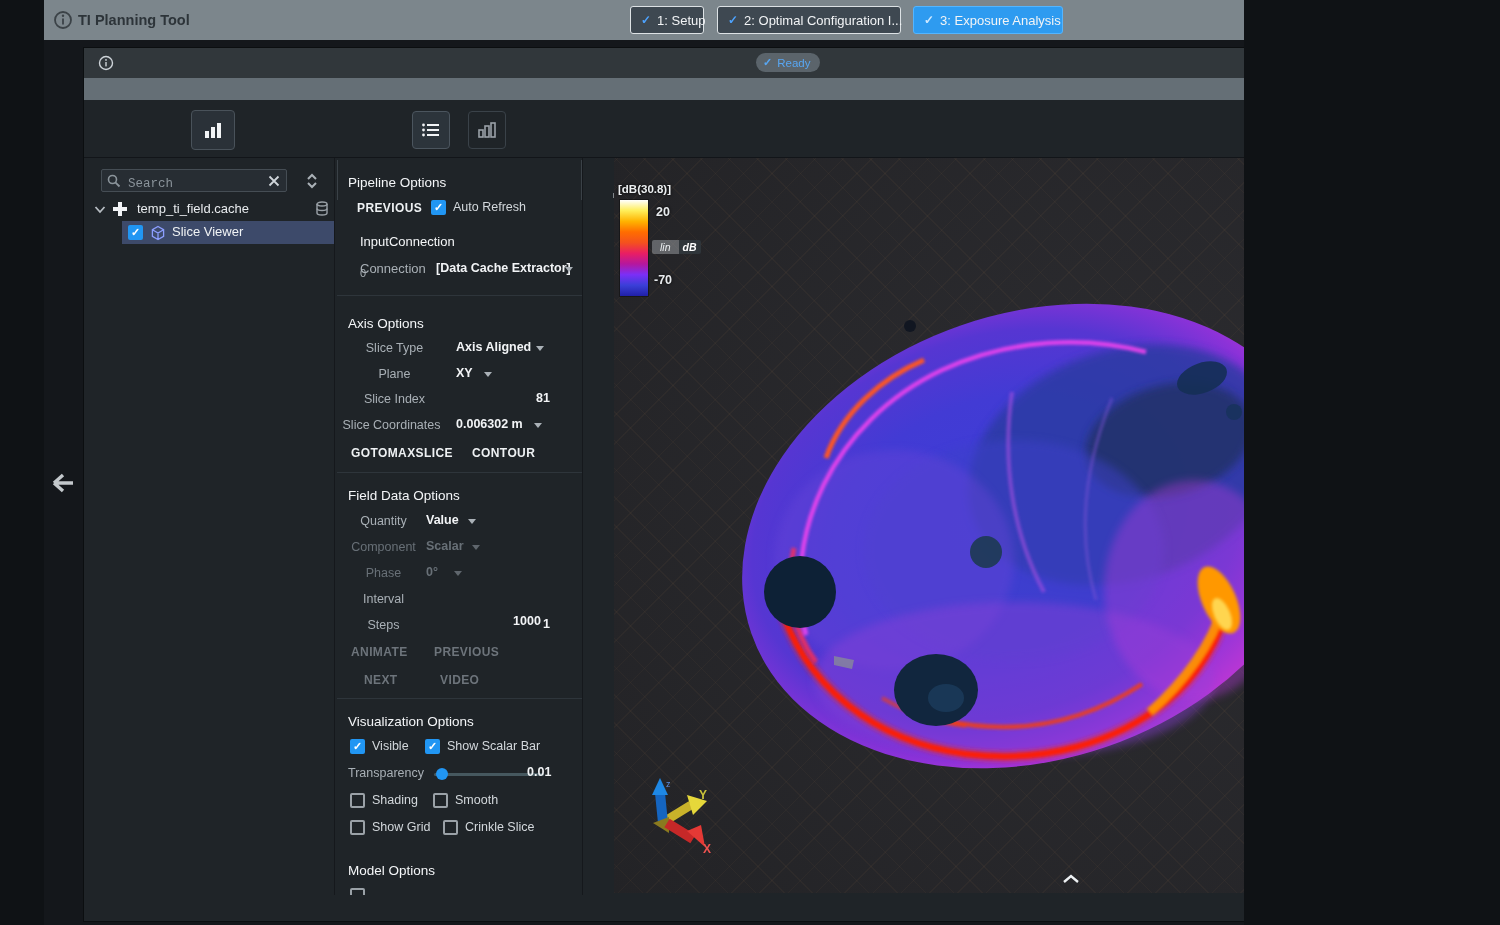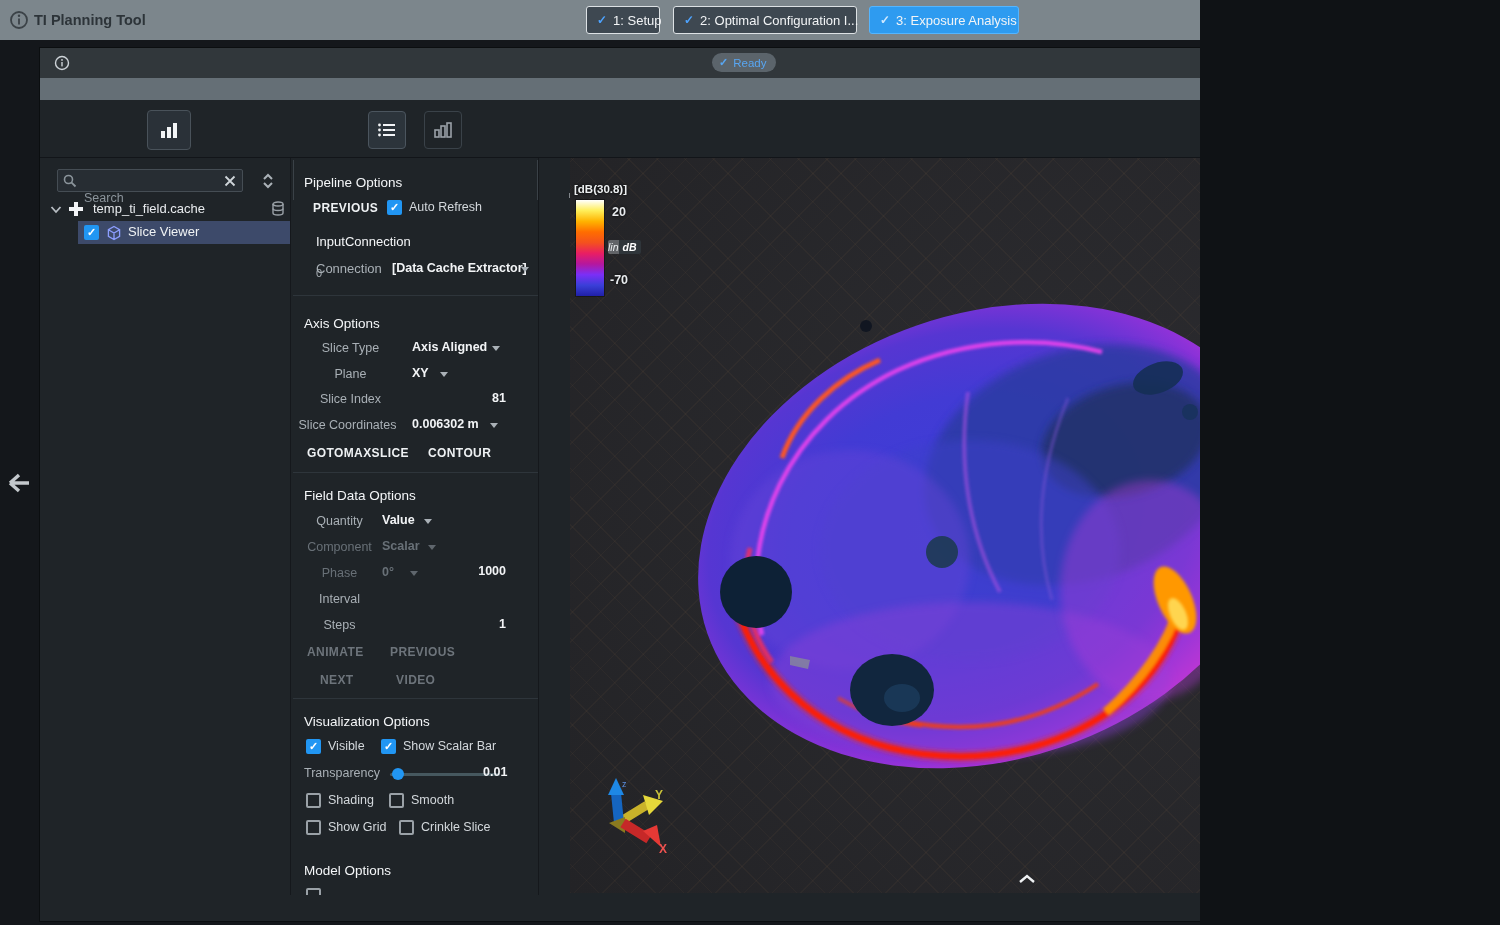--- a/index.html
+++ b/index.html
@@ -1,16 +1,16 @@
 <!DOCTYPE html>
 <html><head>
 <meta charset="utf-8">
 <style>
   html,body{margin:0;padding:0;background:#0f1215;}
-  .stage{position:relative;width:1200px;height:925px;background:#14171b;font-family:"Liberation Sans",sans-serif;overflow:hidden;}
+  .stage{position:relative;width:1200px;height:925px;background:#14171b;font-family:"Liberation Sans",sans-serif;overflow:hidden;margin-left:44px;}
   .abs{position:absolute;}
   
   .topbar{position:absolute;left:0;top:0;width:1500px;height:40px;background:#7c868c;}
   .app-title{position:absolute;left:34px;top:12px;font-size:14.5px;font-weight:bold;color:#2d3439;}
   .info-chip{position:absolute;left:8px;top:9px;width:22px;height:22px;}
   .step{position:absolute;top:6px;height:28px;border:1px solid #dde2e5;border-radius:3px;background:#3e4851;color:#f2f4f6;font-size:13px;display:flex;align-items:center;gap:6px;padding:0 10px;box-sizing:border-box;white-space:nowrap;}
   .step .check{color:#4da3ff;font-weight:bold;font-size:12px;}
   .step.active{background:#2e9bf0;border-color:#54b5ff;}
   .step.active .check{color:#cfe9ff;}
   
@@ -23,21 +23,21 @@
   .substrip-icons{position:absolute;right:22px;top:3px;display:flex;gap:14px;}
   
   .p-toolbar{position:absolute;left:0;top:52px;width:100%;height:58px;background:#1f2428;border-bottom:1px solid #121519;box-sizing:border-box;}
   .tbtn{position:absolute;border-radius:4px;box-sizing:border-box;display:flex;align-items:center;justify-content:center;}
   .tb-divider{position:absolute;top:60px;width:1px;height:40px;background:#3a4147;}
   .act{position:absolute;top:63px;width:50px;text-align:center;color:#c3c9ce;font-size:7.5px;line-height:9px;}
   .act .ic{position:relative;height:28px;display:flex;align-items:center;justify-content:center;}
   .tri-dn{position:absolute;width:0;height:0;border-left:5px solid transparent;border-right:5px solid transparent;border-top:6px solid #2196f3;}
   
   .search-box{position:absolute;left:17px;top:121px;width:186px;height:23px;background:#272d33;border:1px solid #454d54;border-radius:2px;box-sizing:border-box;}
-  .search-box input{position:absolute;left:24px;top:17px;width:130px;height:19px;background:transparent;border:none;outline:none;color:#cfd5da;font-size:12.5px;font-family:Liberation Sans, sans-serif;}
+  .search-box input{position:absolute;left:24px;top:3px;width:130px;height:19px;background:transparent;border:none;outline:none;color:#cfd5da;font-size:12.5px;font-family:Liberation Mono, monospace;}
   .search-box input::placeholder{color:#8b949b;}
   .trow{position:absolute;color:#e8ebee;font-size:13px;white-space:nowrap;}
   .tree-sel{position:absolute;left:38px;top:173px;width:212px;height:23px;background:#3d4a6a;}
   
   .cb{position:absolute;width:15px;height:15px;border-radius:2px;box-sizing:border-box;border:2px solid #9aa1a7;}
   .cb.on{border:none;background:#2196f3;}
   .cb span{display:none;}
   .cb.on span{display:block;color:#fff;font-size:11px;font-weight:bold;text-align:center;line-height:15px;}
   
   .sect{position:absolute;color:#f4f6f8;font-weight:normal;font-size:13.5px;white-space:nowrap;}
@@ -56,21 +56,21 @@
   
   .viewport{position:absolute;left:530px;top:110px;width:910px;height:735px;background:
      repeating-linear-gradient(45deg,rgba(150,110,70,.07) 0 1px,transparent 1px 20px),
      repeating-linear-gradient(-45deg,rgba(150,110,70,.07) 0 1px,transparent 1px 20px),
      radial-gradient(circle at 55% 45%,#2c2c30,#232326);overflow:hidden;}
   .cbar-title{position:absolute;left:4px;top:25px;font-size:11.5px;font-weight:bold;color:#eceff1;text-shadow:0 0 3px #000;}
   .colorbar{position:absolute;left:6px;top:42px;width:28px;height:96px;box-shadow:0 0 0 1px rgba(0,0,0,.35);}
   .cbar-max{position:absolute;left:42px;top:47px;font-size:12.5px;font-weight:bold;color:#e8ebee;text-shadow:0 0 3px #000;}
   .cbar-min{position:absolute;left:40px;top:115px;font-size:12.5px;font-weight:bold;color:#e8ebee;text-shadow:0 0 3px #000;}
   .lintog{position:absolute;left:38px;top:82px;display:flex;font-style:italic;font-size:10.5px;border-radius:2px;overflow:hidden;}
-  .lintog .lin{background:rgba(190,196,200,.4);color:#eceff1;padding:1px 0;}
+  .lintog .lin{background:rgba(190,196,200,.4);color:#eceff1;padding:1px 8px;}
   .lintog .db{background:#2f353a;color:#fff;font-weight:bold;padding:1px 4px;text-align:center;}
   
   .logger{position:absolute;left:0;top:847px;width:100%;height:26px;background:#3c444b;border-top:1px solid #0f1215;box-sizing:border-box;display:flex;align-items:center;gap:10px;padding-left:15px;color:#c6ccd1;font-size:12.5px;font-weight:bold;}
 </style>
 </head>
 <body>
 
 <div class="stage">
 
   <div class="topbar">
@@ -309,21 +309,21 @@
     <div class="lbl r" style="left:264px;top:466px;width:71px;">Quantity</div>
     <div class="val" style="left:342px;top:465px;">Value</div>
     <span class="caret" style="left:384px;top:471px;"></span>
     <div class="lbl r dis" style="left:264px;top:492px;width:71px;">Component</div>
     <div class="val dis" style="left:342px;top:491px;">Scalar</div>
     <span class="caret dim" style="left:388px;top:497px;"></span>
     <div class="lbl r dis" style="left:264px;top:518px;width:71px;">Phase</div>
     <div class="val dis" style="left:342px;top:517px;">0°</div>
     <span class="caret dim" style="left:370px;top:523px;"></span>
     <div class="lbl r" style="left:264px;top:544px;width:71px;">Interval</div>
-    <div class="val" style="left:420px;top:516px;width:46px;text-align:right;">1000</div>
+    <div class="val" style="left:420px;top:566px;width:46px;text-align:center;">1000</div>
     <div class="lbl r" style="left:264px;top:570px;width:71px;">Steps</div>
     <div class="val" style="left:420px;top:569px;width:46px;text-align:right;">1</div>
     <div class="txtbtn disabled" style="left:267px;top:597px;">ANIMATE</div>
     <div class="txtbtn disabled" style="left:350px;top:597px;">PREVIOUS</div>
     <div class="txtbtn disabled" style="left:280px;top:625px;">NEXT</div>
     <div class="txtbtn disabled" style="left:356px;top:625px;">VIDEO</div>
     <div class="divider" style="top:650px;"></div>
 
     <div class="sect" style="left:264px;top:666px;">Visualization Options</div>
     <div class="cb on" style="left:266px;top:691px;">

